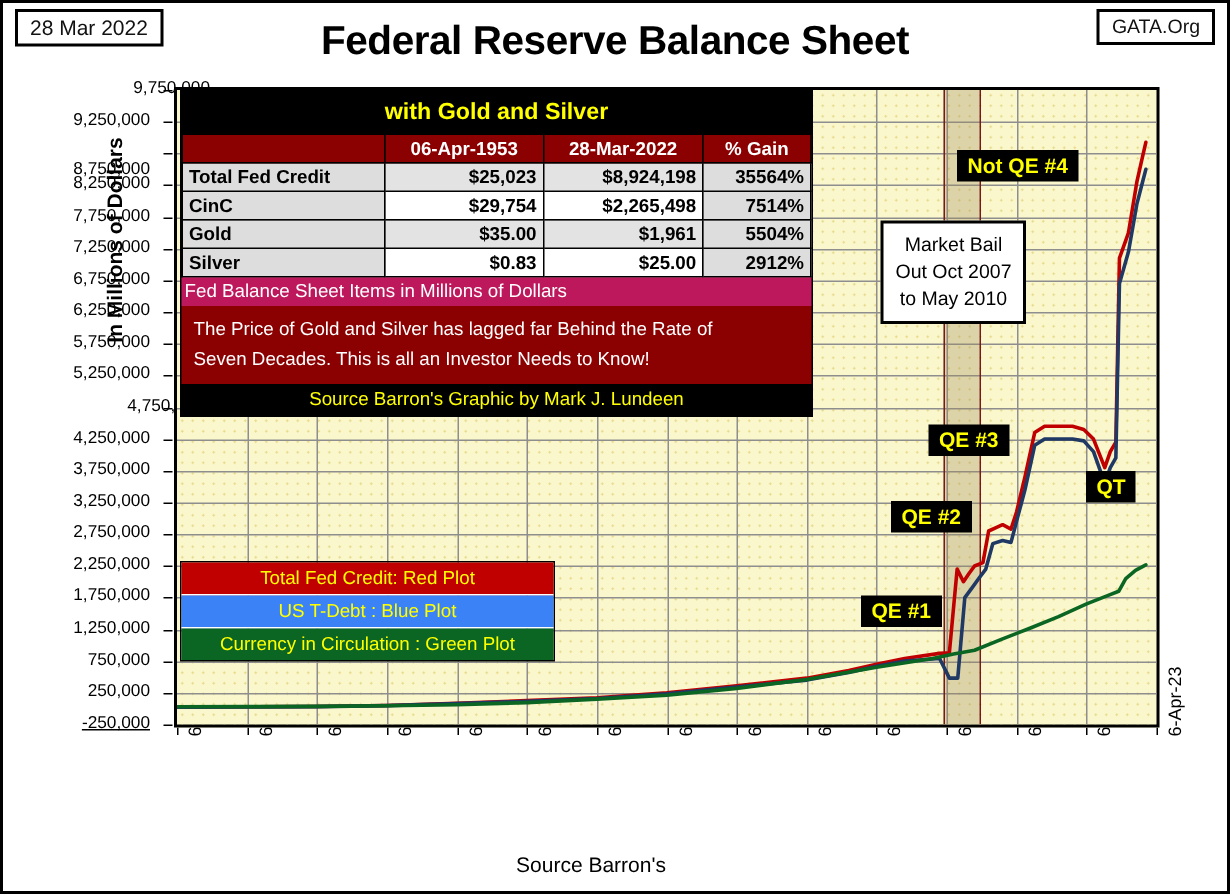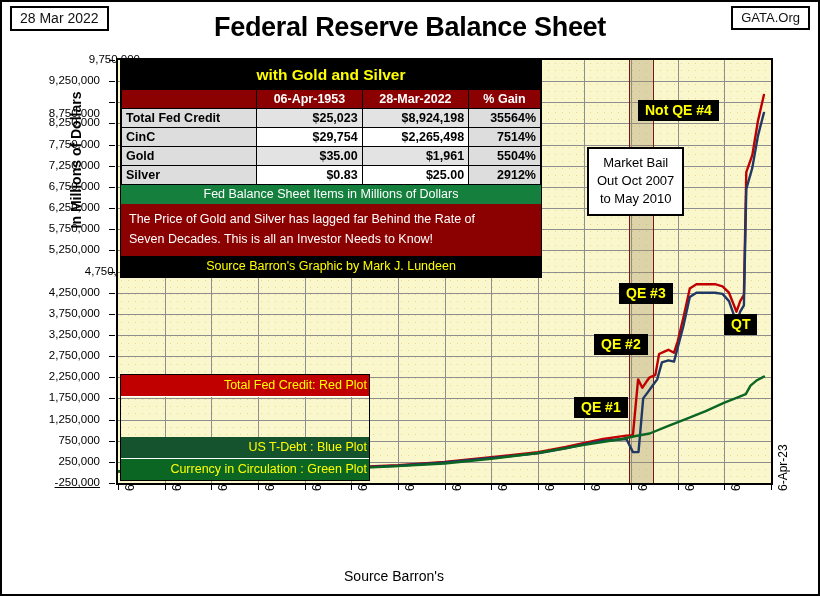--- a/index.html
+++ b/index.html
@@ -113,48 +113,48 @@
   table.ib th{
     background:#8b0000;color:#fff;
     font-weight:bold;text-align:center;font-size:12.5px;
   }
   table.ib th.blank{background:#8b0000;border-left:none;}
   td.lbl{background:#ddd;color:#000;font-weight:bold;text-align:left;}
   td.val{background:#fff;color:#000;font-weight:bold;text-align:right;}
   td.val.alt{background:#e3e3e3;}
   td.gain{background:#ddd;color:#000;font-weight:bold;text-align:right;}
   .ib-sub{
-    background:#15803d;color:#fff;
-    text-align:center;font-size:12.5px;
+    background:#be185d;color:#fff;
+    text-align:left;font-size:12.5px;
     padding:2px 2px 3px 2px;
   }
   .ib-para{
     background:#8b0000;color:#fff;
     font-size:12.5px;line-height:1.55;
     padding:6px 8px 7px 8px;
   }
   .ib-src{
     background:#000;color:#ffff00;
     text-align:center;font-size:12.5px;
     padding:3px 4px 4px 4px;
   }
 
   
   .legend{
     position:absolute;left:118px;top:372px;
     width:248px;border:1px solid #000;
   }
   .lg{
-    text-align:right;color:#ffff00;
+    text-align:center;color:#ffff00;
     font-size:12.5px;padding:3px 2px 4px 2px;
     border-bottom:1px solid #fff;
   }
   .lg:last-child{border-bottom:none;}
   .lg.red{background:#c00000;}
-  .lg.blue{background:#14532d;margin-top:40px;}
+  .lg.blue{background:#3b82f6;}
   .lg.green{background:#0b6623;}
 
   
   .anno{
     position:absolute;
     background:#000;color:#ffff00;
     font-size:14px;font-weight:bold;
     padding:3px 7px 4px 7px;
     white-space:nowrap;
     line-height:1;

